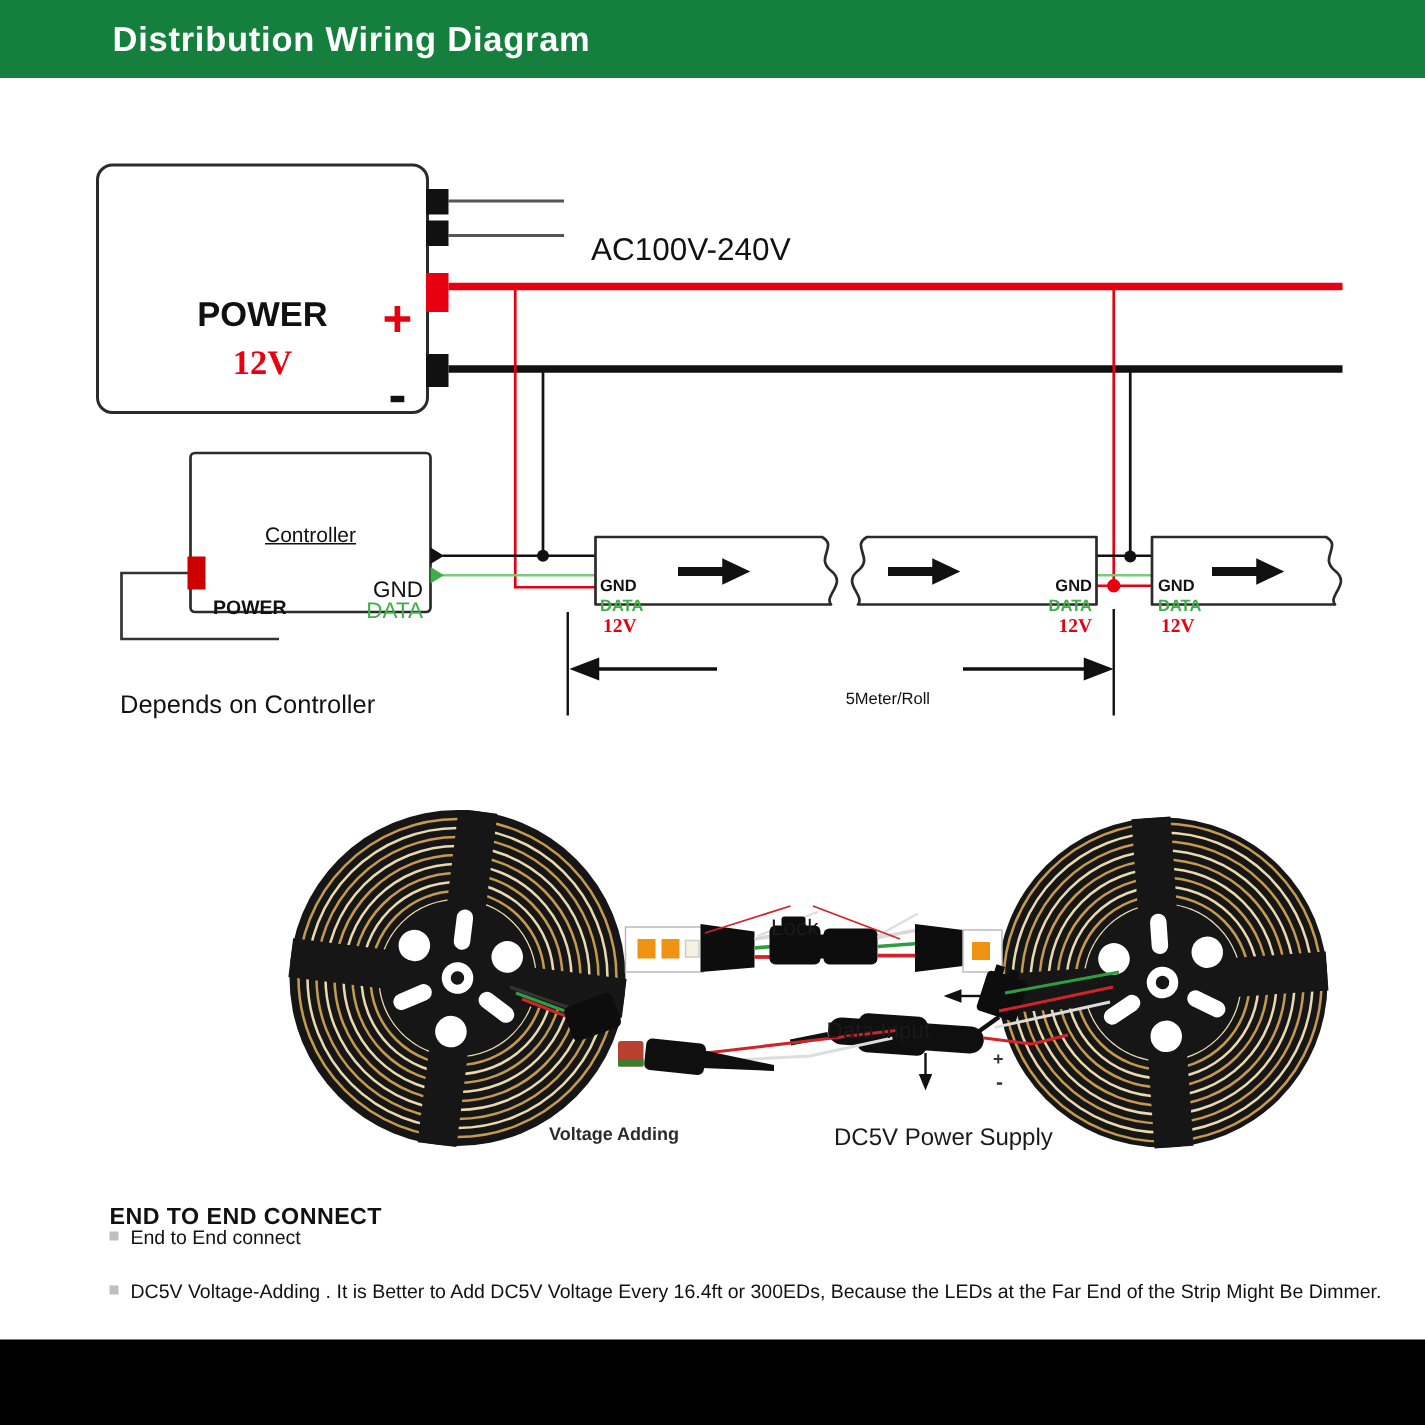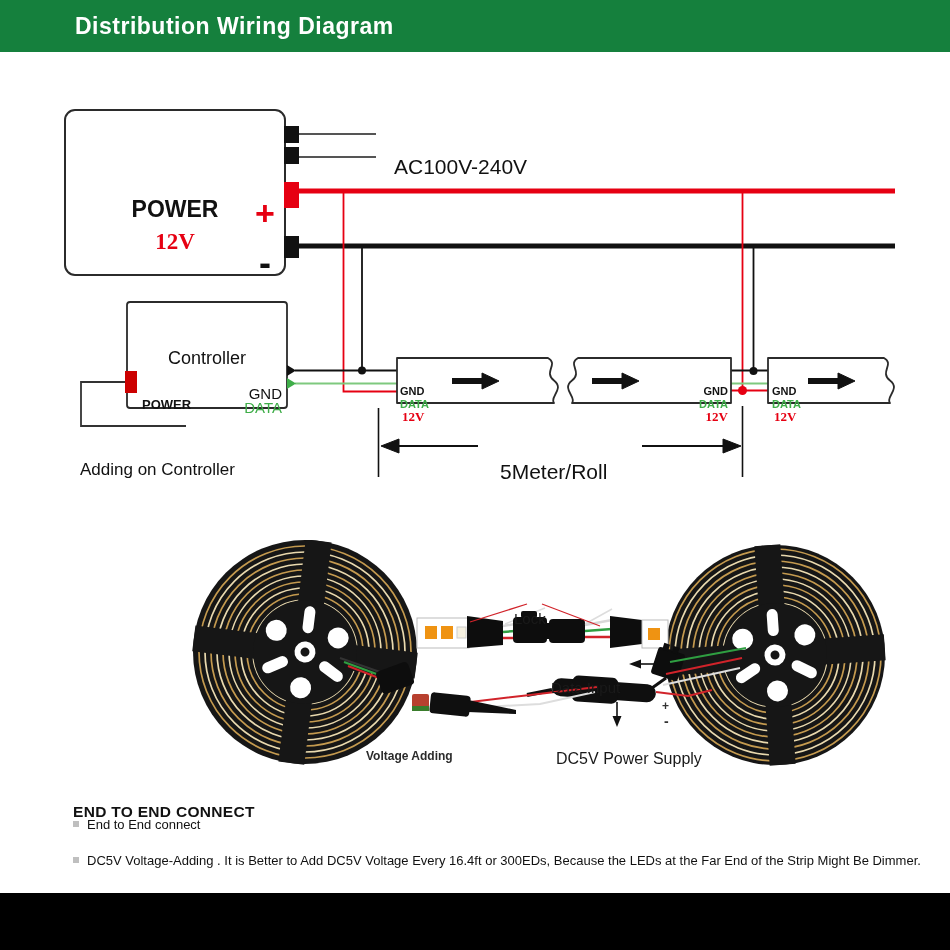--- a/index.html
+++ b/index.html
@@ -240,39 +240,39 @@
     <line x1="663" y1="685" x2="740" y2="668" stroke="#ddd" stroke-width="2"></line>
   </g>
 </svg>
 
 <div class="abs" style="left:394px;top:132px;font-size:21px;">AC100V-240V</div>
 <div class="abs" style="left:65px;top:173px;width:220px;text-align:center;font-size:23px;font-weight:bold;">POWER</div>
 <div class="abs serif red" style="left:65px;top:206px;width:220px;text-align:center;font-size:23px;font-weight:bold;">12V</div>
 <div class="abs red" style="left:250px;top:172px;width:30px;text-align:center;font-size:34px;font-weight:bold;">+</div>
 <div class="abs" style="left:250px;top:220px;width:30px;text-align:center;font-size:36px;font-weight:bold;">-</div>
 
-<div class="abs" style="left:127px;top:325px;width:160px;text-align:center;font-size:18px;">Controller</div>
+<div class="abs" style="left:127px;top:325px;width:160px;text-align:center;font-size:14px;text-decoration:underline;">Controller</div>
 <div class="abs" style="left:142px;top:374px;font-size:13px;font-weight:bold;">POWER</div>
 <div class="abs" style="left:226px;top:362px;width:56px;text-align:right;font-size:15px;">GND</div>
 <div class="abs green" style="left:226px;top:376px;width:56px;text-align:right;font-size:15px;">DATA</div>
-<div class="abs" style="left:80px;top:437px;font-size:17px;">Adding on Controller</div>
+<div class="abs" style="left:80px;top:437px;font-size:17px;">Depends on Controller</div>
 
 <div class="abs pin" style="left:400px;top:362px;">GND</div>
 <div class="abs pin green" style="left:400px;top:375px;">DATA</div>
 <div class="abs pin serif red" style="left:402px;top:386px;font-size:13px;">12V</div>
 
 <div class="abs pin" style="left:678px;top:362px;width:50px;text-align:right;">GND</div>
 <div class="abs pin green" style="left:678px;top:375px;width:50px;text-align:right;">DATA</div>
 <div class="abs pin serif red" style="left:678px;top:386px;width:50px;text-align:right;font-size:13px;">12V</div>
 
 <div class="abs pin" style="left:772px;top:362px;">GND</div>
 <div class="abs pin green" style="left:772px;top:375px;">DATA</div>
 <div class="abs pin serif red" style="left:774px;top:386px;font-size:13px;">12V</div>
 
-<div class="abs" style="left:500px;top:437px;width:120px;text-align:left;font-size:21px;">5Meter/Roll</div>
+<div class="abs" style="left:500px;top:437px;width:120px;text-align:right;font-size:11px;">5Meter/Roll</div>
 
 <div class="abs" style="left:514px;top:587px;font-size:15px;color:#1a1a1a;">Lock</div>
 <div class="abs" style="left:551px;top:656px;font-size:15px;color:#1a1a1a;">Data Input</div>
 <div class="abs" style="left:662px;top:676px;font-size:12px;font-weight:bold;color:#333;">+</div>
 <div class="abs" style="left:664px;top:690px;font-size:14px;font-weight:bold;color:#333;">-</div>
 <div class="abs" style="left:556px;top:727px;font-size:16px;color:#1a1a1a;text-align:right;">DC5V Power Supply</div>
 <div class="abs" style="left:366px;top:726px;font-size:12px;font-weight:bold;color:#2b2b2b;">Voltage Adding</div>
 
 <div class="abs" style="left:73px;top:780px;font-size:15.5px;font-weight:bold;letter-spacing:.3px;">END TO END CONNECT</div>
 <div class="bullet-row" style="top:817px;">

